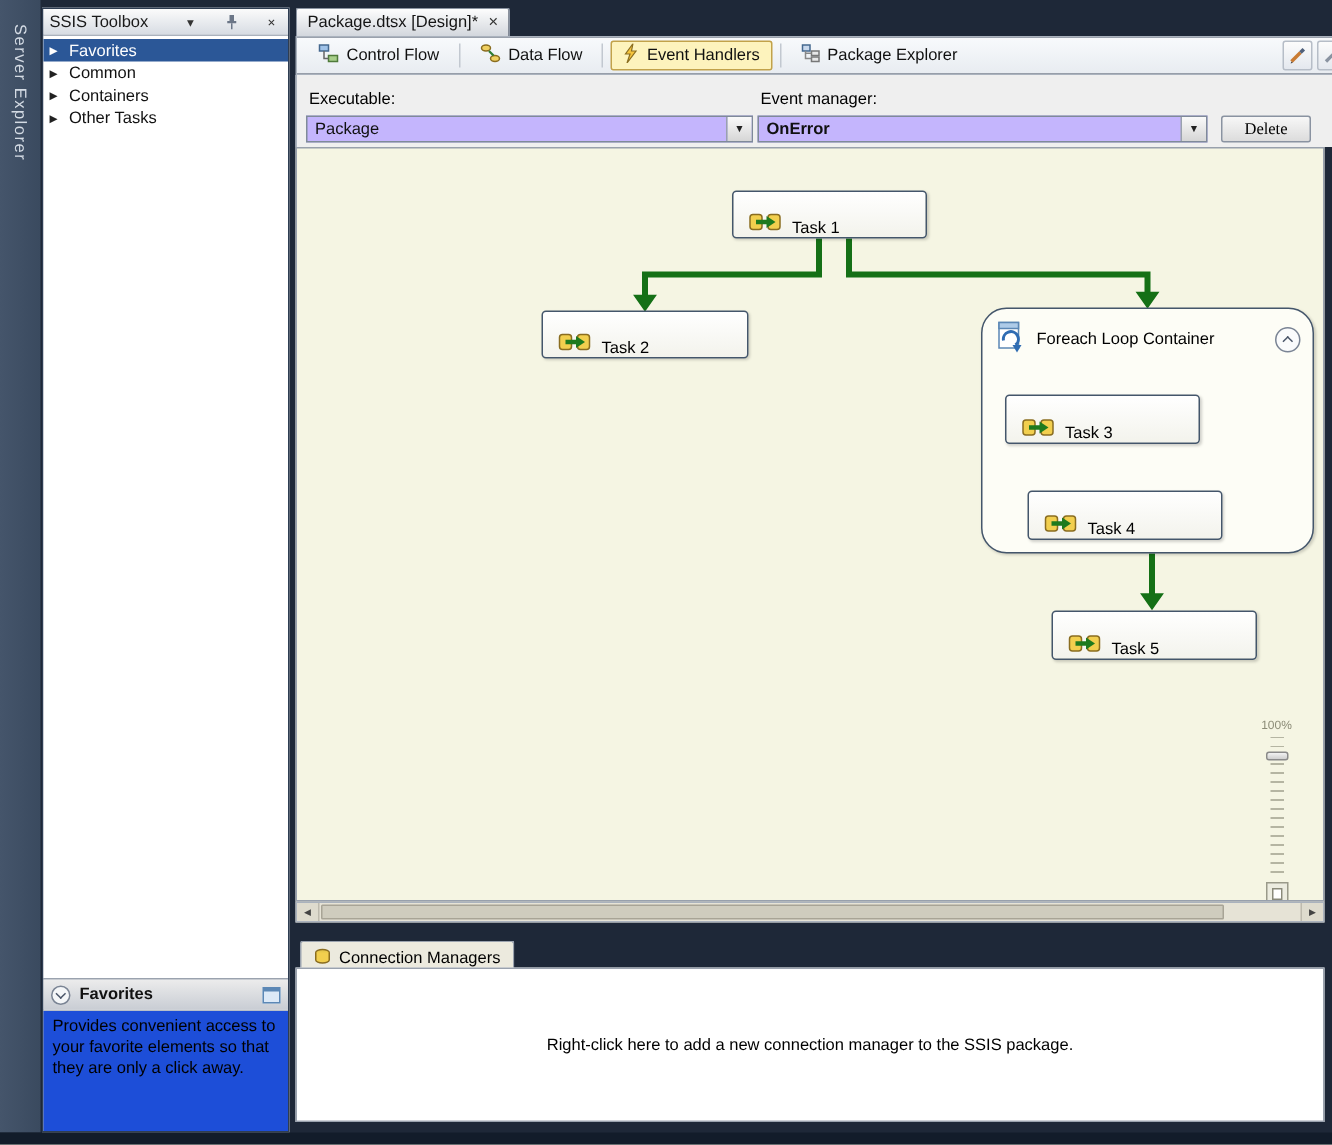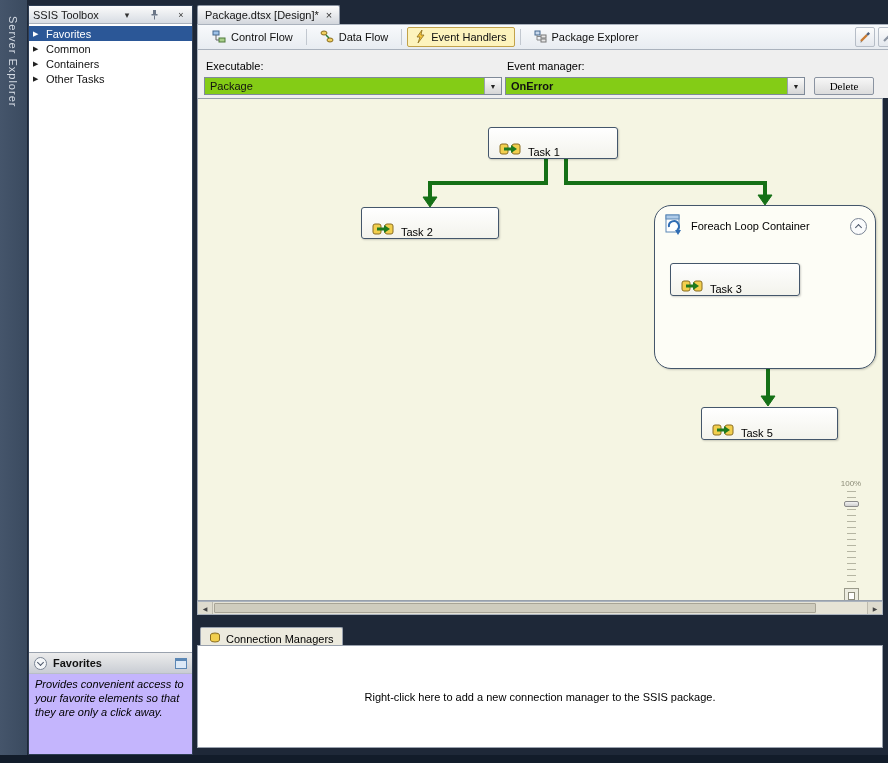--- a/index.html
+++ b/index.html
@@ -59,23 +59,22 @@
   }
   .chev-circle {
     width:13px; height:13px; border-radius:50%;
     border:1px solid #7a8494; background:#f4f6f8;
     display:flex; align-items:center; justify-content:center;
   }
   .chev-down { width:5px; height:5px; border-right:1.5px solid #4a5568; border-bottom:1.5px solid #4a5568; transform:rotate(45deg); margin-top:-2px; }
   #fav-header .title { font-weight:bold; flex:1; }
   .mini-win-icon { width:12px; height:11px; border:1px solid #5b87b5; background:#dce9f7; border-top:3px solid #5b87b5; }
   #fav-body {
-    flex:0 0 80px; background:#c4b5fd; padding:4px 6px; line-height:1.25;
+    flex:0 0 80px; background:#1d4ed8; padding:4px 6px; line-height:1.25;
     color:#000;
-    font-style:italic;
   }
 
   
   #main { position:absolute; left:197px; top:5px; width:710px; height:750px; }
 
   #doc-tabstrip { position:absolute; left:0; top:0; width:100%; height:19px; }
   #doc-tab {
     display:inline-flex; align-items:center; gap:7px; height:19px;
     padding:0 7px;
     background:linear-gradient(#fdfdfd,#d3d7dd);
@@ -105,21 +104,21 @@
     display:flex; align-items:center; justify-content:center;
   }
 
   #params-bar {
     position:absolute; left:0; top:45px; width:100%; height:48px;
     background:#efefef; border-left:1px solid #aab2bd; border-right:1px solid #aab2bd;
   }
   .param-label { position:absolute; top:10px; color:#000; }
   .combo {
     position:absolute; top:27px; height:18px;
-    background:#84cc16; border:1px solid #7f8a99;
+    background:#c4b5fd; border:1px solid #7f8a99;
     display:flex; align-items:stretch;
   }
   .combo .value { flex:1; padding:2px 5px; white-space:nowrap; overflow:hidden; }
   .combo .value.bold { font-weight:bold; }
   .combo .drop {
     width:17px; border-left:1px solid #9aa2ae;
     background:linear-gradient(#fafafa,#d6d6d6);
     display:flex; align-items:center; justify-content:center;
     font-size:7px; color:#222;
   }
@@ -406,20 +405,31 @@
         <span>
           <svg width="22" height="14" viewBox="0 0 22 14">
               <rect x="1" y="2" width="8" height="10" rx="2" fill="#f2cf4e" stroke="#8a6d20"></rect>
               <rect x="13" y="2" width="8" height="10" rx="2" fill="#f2cf4e" stroke="#8a6d20"></rect>
               <path d="M5 7 H13" stroke="#1e7a1e" stroke-width="3"></path>
               <path d="M12 3 L18 7 L12 11 Z" fill="#1e7a1e"></path>
             </svg>
         </span>
         <span>Task 3</span>
       </div>
+      <div class="task" id="task4">
+        <span>
+          <svg width="22" height="14" viewBox="0 0 22 14">
+              <rect x="1" y="2" width="8" height="10" rx="2" fill="#f2cf4e" stroke="#8a6d20"></rect>
+              <rect x="13" y="2" width="8" height="10" rx="2" fill="#f2cf4e" stroke="#8a6d20"></rect>
+              <path d="M5 7 H13" stroke="#1e7a1e" stroke-width="3"></path>
+              <path d="M12 3 L18 7 L12 11 Z" fill="#1e7a1e"></path>
+            </svg>
+        </span>
+        <span>Task 4</span>
+      </div>
     </div>
 
     <div class="task" id="task5">
       <span>
         <svg width="22" height="14" viewBox="0 0 22 14">
             <rect x="1" y="2" width="8" height="10" rx="2" fill="#f2cf4e" stroke="#8a6d20"></rect>
             <rect x="13" y="2" width="8" height="10" rx="2" fill="#f2cf4e" stroke="#8a6d20"></rect>
             <path d="M5 7 H13" stroke="#1e7a1e" stroke-width="3"></path>
             <path d="M12 3 L18 7 L12 11 Z" fill="#1e7a1e"></path>
           </svg>

